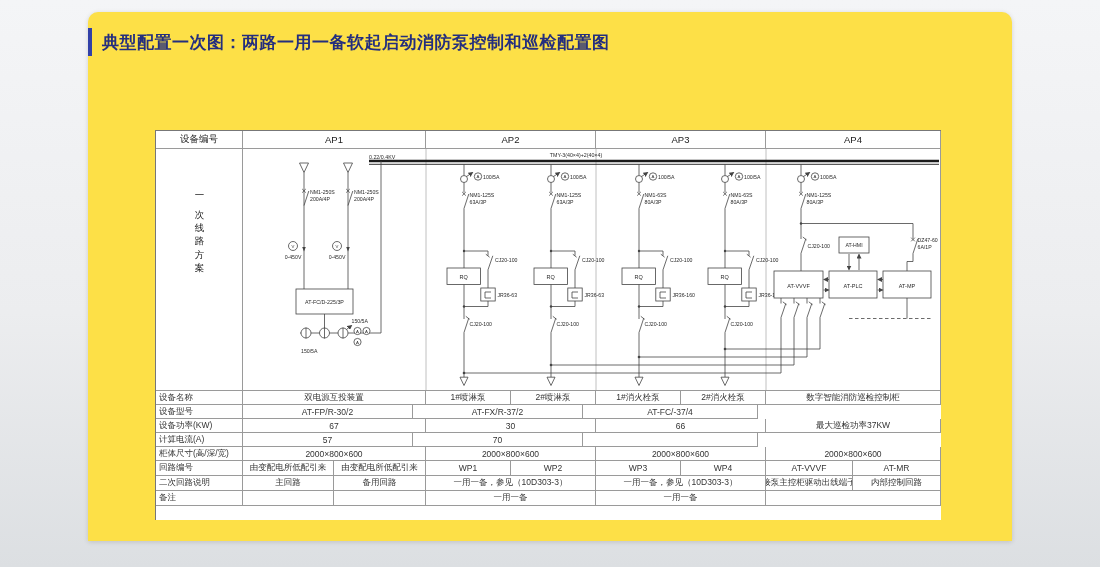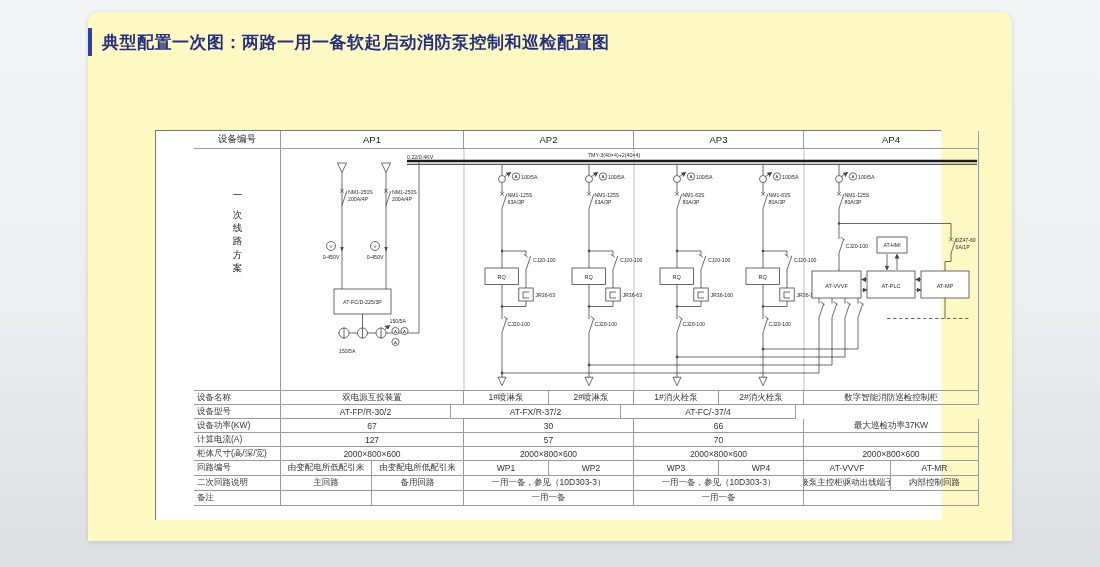--- a/index.html
+++ b/index.html
@@ -4,38 +4,38 @@
 <style>
   html,body{margin:0;padding:0;}
   body{
     width:1100px;height:567px;overflow:hidden;
     font-family:"Liberation Sans","DejaVu Sans",sans-serif;
     background:linear-gradient(180deg,#f4f5f7 0%,#ecedef 55%,#dcdfe2 100%);
     position:relative;
   }
   .card{
     position:absolute;left:88px;top:12px;width:924px;height:529px;
-    background:#fef9c3;border-radius:10px 10px 0 0;
+    background:#fde047;border-radius:10px 10px 0 0;
     box-shadow:0 1px 5px rgba(0,0,0,.14);
   }
   .accent-bar{
     position:absolute;left:0;top:16px;width:4px;height:28px;
     background:#3140a8;
   }
   .page-title{
     position:absolute;left:14px;top:19px;
     font-size:17px;font-weight:bold;color:#242e7e;letter-spacing:.5px;
     white-space:nowrap;
   }
   .dtable{
     position:absolute;left:67px;top:118px;width:785px;height:389px;
     border-top:1px solid #777;border-left:1px solid #777;
     background:#fff;
   }
-  .r{display:flex;margin-left:38px;}
+  .r{display:flex;}
   .c{
     box-sizing:border-box;flex:none;
     border-right:1px solid #9a9a9a;border-bottom:1px solid #9a9a9a;
     display:flex;align-items:center;justify-content:center;
     font-size:8.5px;color:#333;overflow:hidden;white-space:nowrap;
   }
   .lab{justify-content:flex-start;padding-left:3px;}
   .hd{font-size:9.5px;color:#222;}
   .w87{width:87px}.w88{width:88px}.w91{width:91px}.w92{width:92px}
   .w85{width:85px}.w170{width:170px}.w175{width:175px}.w183{width:183px}.w698{width:698px}
@@ -382,21 +382,20 @@
     <div class="r h14">
       <div class="c w87 h14 lab">设备功率(KW)</div>
       <div class="c w183 h14">67</div>
       <div class="c w170 h14">30</div>
       <div class="c w170 h14">66</div>
       <div class="c w175 h14">最大巡检功率37KW</div>
     </div>
 
     <div class="r h14">
       <div class="c w87 h14 lab">计算电流(A)</div>
-      <div class="c w183 h14">127</div>
       <div class="c w170 h14">57</div>
       <div class="c w170 h14">70</div>
       <div class="c w175 h14"></div>
     </div>
 
     <div class="r h14">
       <div class="c w87 h14 lab">柜体尺寸(高/深/宽)</div>
       <div class="c w183 h14">2000×800×600</div>
       <div class="c w170 h14">2000×800×600</div>
       <div class="c w170 h14">2000×800×600</div>

